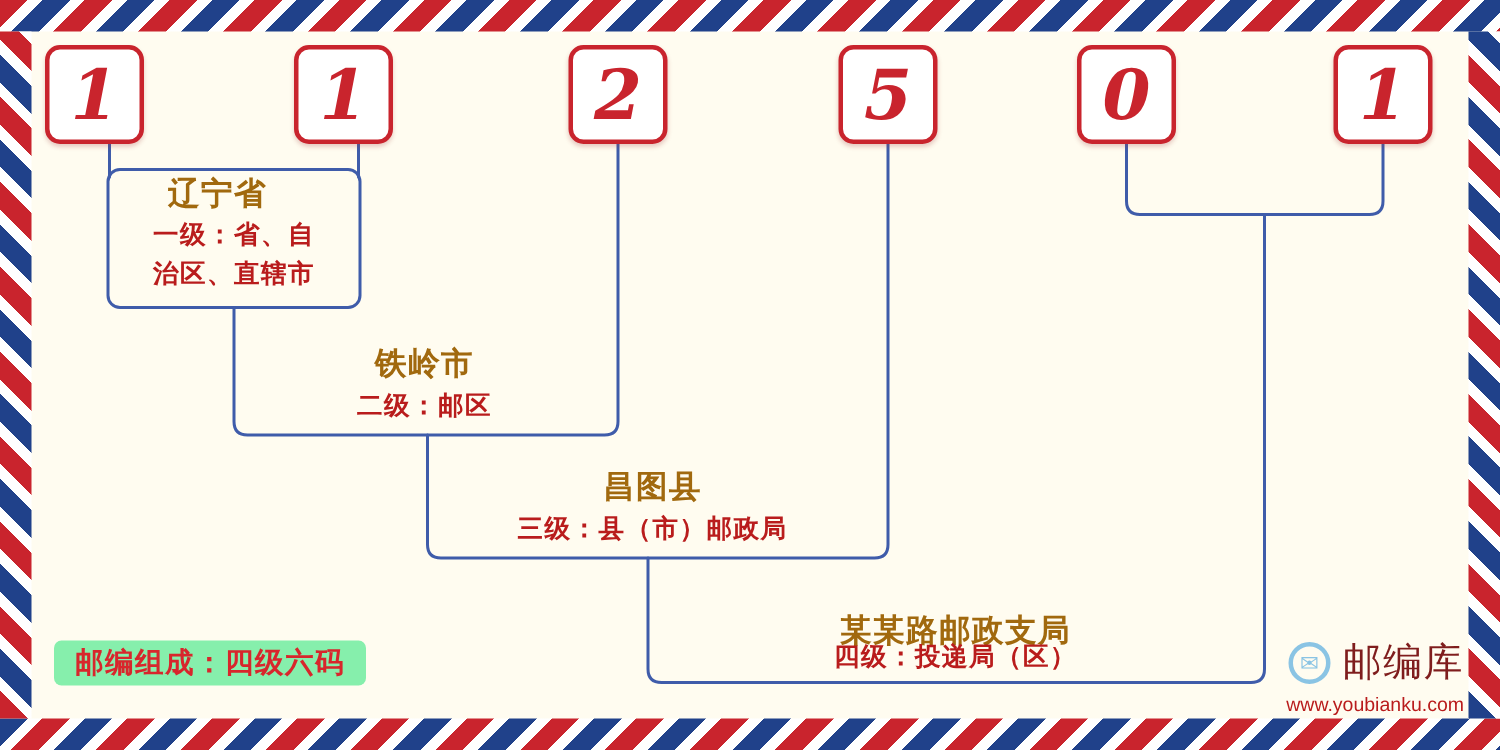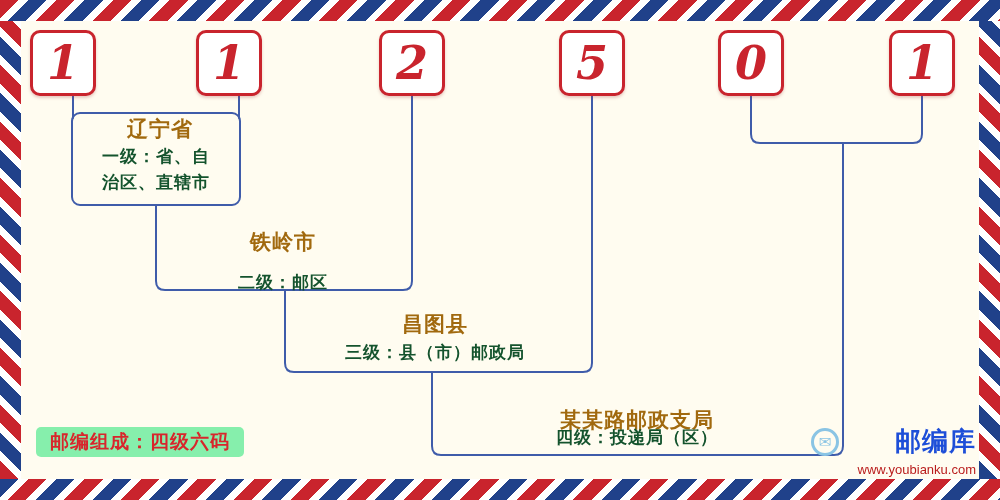--- a/index.html
+++ b/index.html
@@ -36,27 +36,27 @@
   svg.connectors path, svg.connectors rect{
     fill:none;stroke:#3f5caa;stroke-width:2;stroke-linecap:round;
   }
 
   
   .lvl-name{
     position:absolute;text-align:center;color:#a1690e;
     font-size:21px;font-weight:bold;letter-spacing:1px;z-index:2;
   }
   .lvl-desc{
-    position:absolute;text-align:center;color:#14532d;
+    position:absolute;text-align:center;color:#b91c1c;
     font-size:17px;font-weight:bold;line-height:1.55;z-index:2;letter-spacing:1px;
   }
-  .p-l1n{left:81px;top:115px;width:158px;}
+  .p-l1n{left:66px;top:115px;width:158px;}
   .p-l1d{left:77px;top:144px;width:158px;}
   .p-l2n{left:205px;top:228px;width:156px;}
-  .p-l2d{left:205px;top:270px;width:156px;}
+  .p-l2d{left:205px;top:258px;width:156px;}
   .p-l3n{left:357px;top:310px;width:156px;}
   .p-l3d{left:320px;top:340px;width:230px;}
   .p-l4n{left:532px;top:392px;width:210px;margin-top:14px;}
   .p-l4d{left:532px;top:425px;width:210px;}
   .p-l5n{left:763px;top:109px;width:160px;}
 
   
   .pill{
     position:absolute;left:36px;top:427px;z-index:2;
     background:#86efac;border-radius:5px;padding:2px 14px;
@@ -65,21 +65,21 @@
 
   
   .brand{position:absolute;right:24px;top:424px;z-index:2;
     display:flex;flex-direction:column;align-items:flex-end;}
   .brand-row{display:flex;align-items:center;}
   .brand-logo{
     width:28px;height:28px;border:3px solid #8ac4e4;border-radius:50%;
     display:flex;align-items:center;justify-content:center;
     color:#8ac4e4;font-size:15px;margin-right:8px;box-sizing:border-box;
   }
-  .brand-name{color:#1d4ed8;font-size:26px;font-weight:bold;letter-spacing:1px;margin-left:48px;}
+  .brand-name{color:#7f1d1d;font-size:26px;font-weight:normal;letter-spacing:1px;}
   .brand-url{color:#b91c1c;font-size:13px;margin-top:3px;}
 </style>
 </head>
 <body>
 
 <div class="canvas">
 
   <div class="stripe top"></div>
   <div class="stripe bottom"></div>
   <div class="stripe left"></div>

